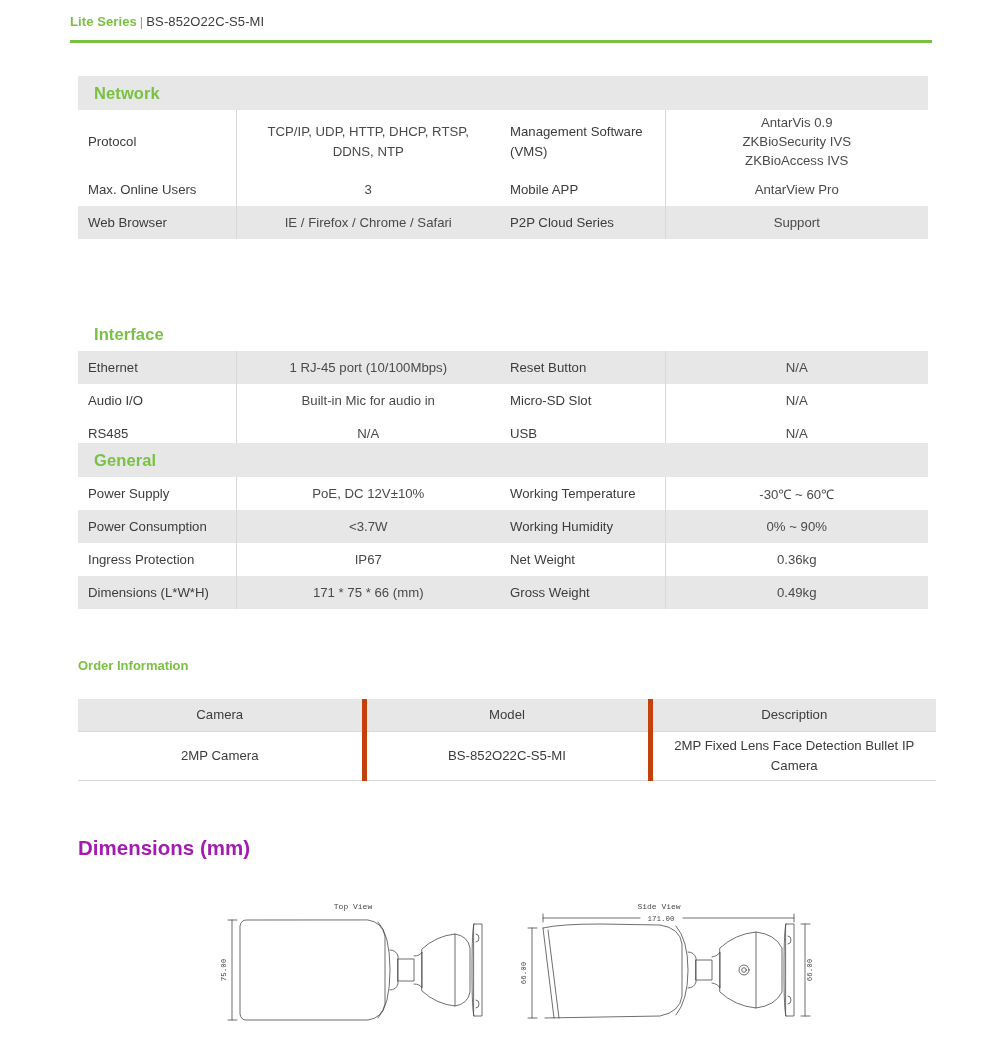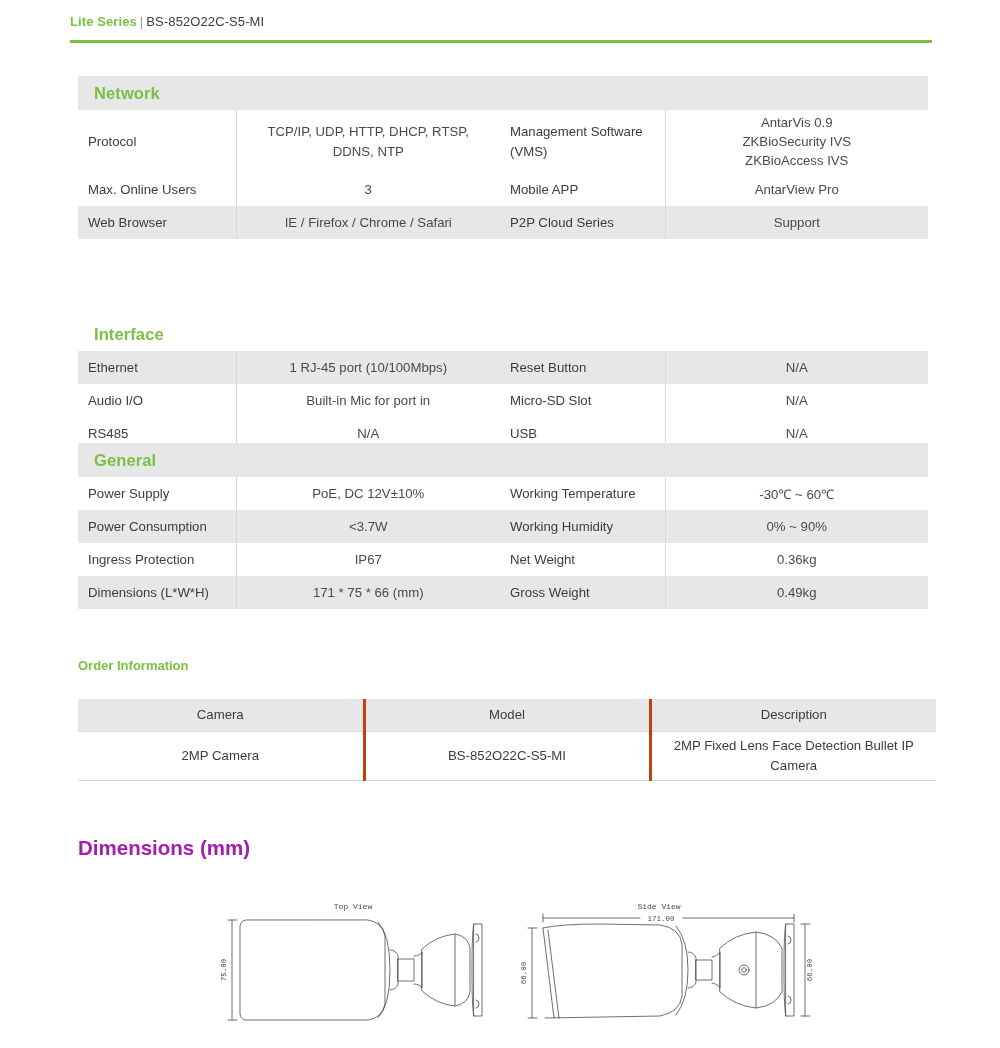--- a/index.html
+++ b/index.html
@@ -55,21 +55,21 @@
 
   
   .order-heading {
     position: absolute; left: 78px; top: 658px;
     color: #7ac143; font-size: 13px; font-weight: 700;
   }
   .order-wrap { position: absolute; left: 78px; top: 699px; width: 858px; }
   table.order { width: 858px; border-collapse: collapse; table-layout: fixed; }
   table.order th, table.order td {
     font-size: 13.2px; color: #3c3c3c; text-align: center;
-    border-left: 3px solid #c2410c; font-weight: normal;
+    border-left: 5px solid #c2410c; font-weight: normal;
   }
   table.order th { background: #e7e7e7; height: 32px; margin-left: 28px; }
   table.order th:first-child, table.order td:first-child { border-left: none; }
   table.order td { background: #ffffff; height: 49px; line-height: 1.45; }
   table.order tr.head-row th { border-bottom: 1px solid #d8d8d8; }
   table.order tr.body-row td { border-bottom: 1px solid #d8d8d8; }
   .oc-a { width: 286px; } .oc-b { width: 286px; } .oc-c { width: 286px; }
 
   
   .dims-heading {
@@ -140,21 +140,21 @@
         </colgroup>
       <tbody>
         <tr class="band">
           <td class="lab">Ethernet</td>
           <td class="val">1 RJ-45 port (10/100Mbps)</td>
           <td class="lab">Reset Button</td>
           <td class="val">N/A</td>
         </tr>
         <tr class="plain">
           <td class="lab">Audio I/O</td>
-          <td class="val">Built-in Mic for port in</td>
+          <td class="val">Built-in Mic for audio in</td>
           <td class="lab">Micro-SD Slot</td>
           <td class="val">N/A</td>
         </tr>
         <tr class="plain">
           <td class="lab">RS485</td>
           <td class="val">N/A</td>
           <td class="lab">USB</td>
           <td class="val">N/A</td>
         </tr>
       </tbody>

